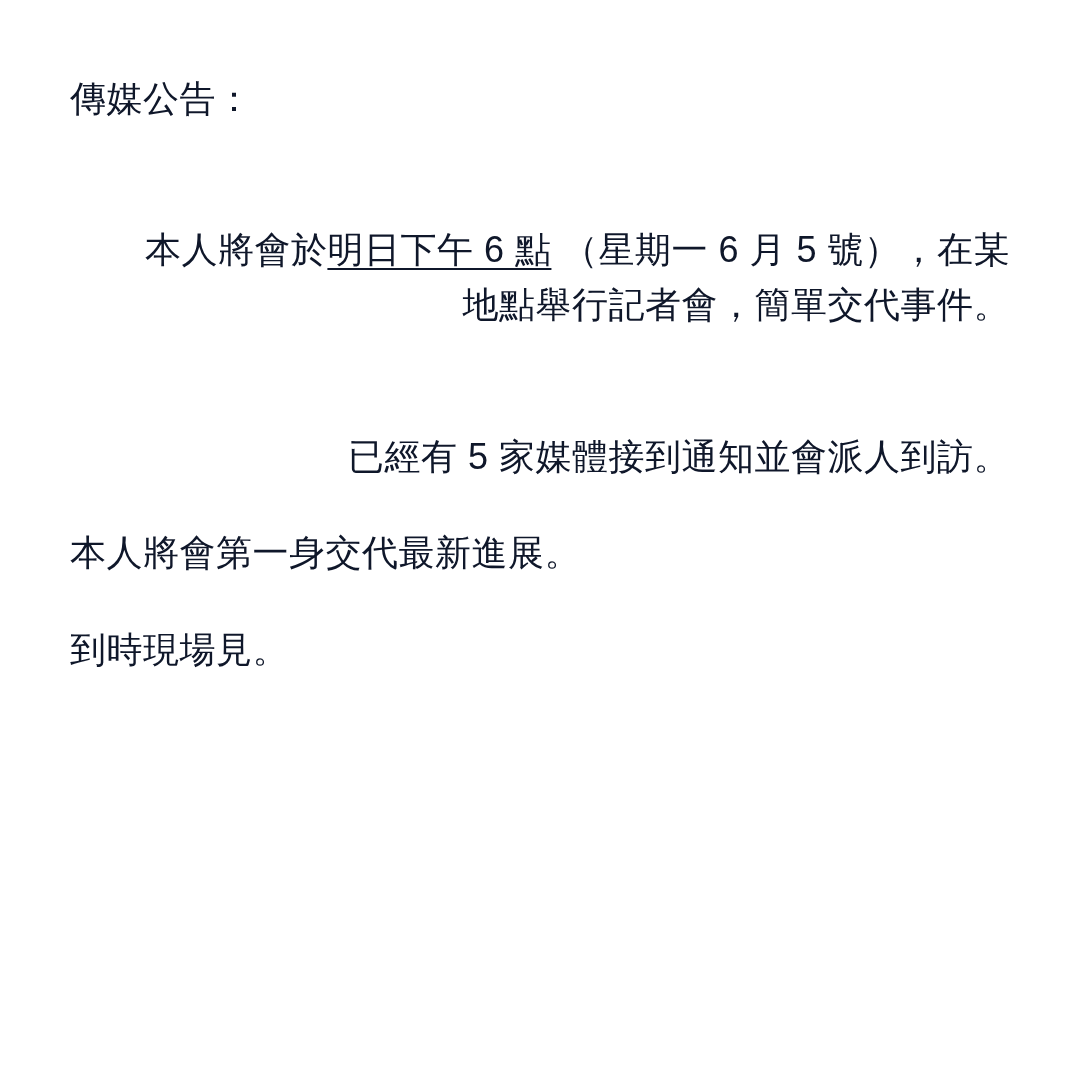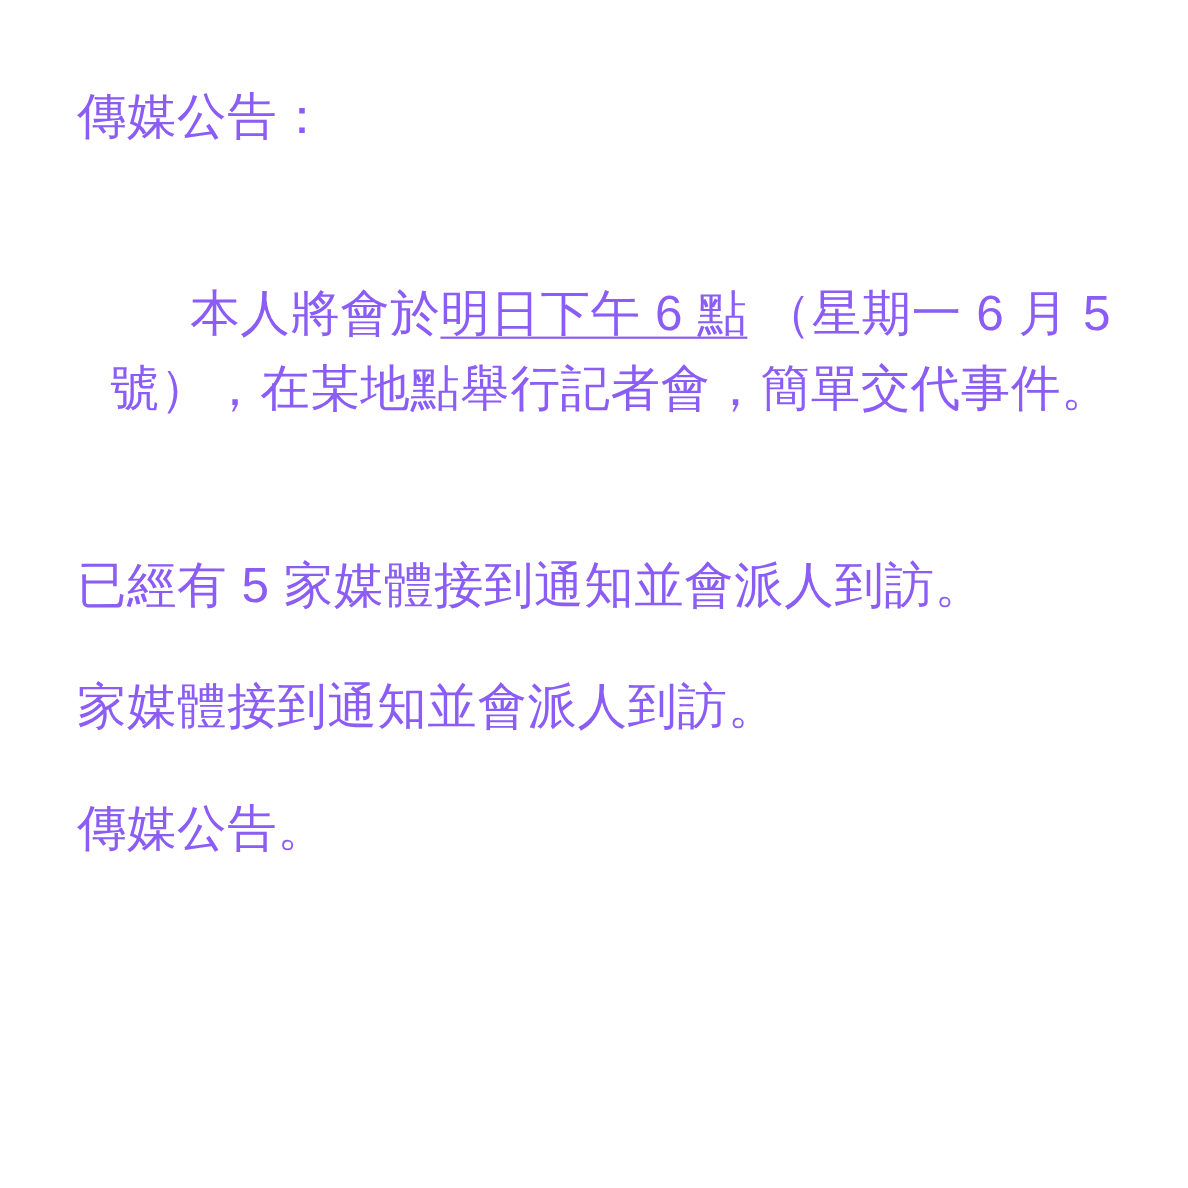--- a/index.html
+++ b/index.html
@@ -19,36 +19,36 @@
     box-sizing: border-box;
     width: 1080px;
     height: 1080px;
     padding: 72px 70px 0 70px;
     background: #ffffff;
   }
   .statement {
     display: block;
   }
   .para {
-    font-size: 45px;
+    font-size: 36px;
     line-height: 1.52;
     letter-spacing: 0.5px;
-    color: #8b5cf6;
+    color: #0f172a;
     font-weight: 400;
     margin: 0;
     white-space: pre-wrap;
     word-break: break-word;
   }
   .para + .para {
     margin-top: 42px;
   }
   
   .p-heading { margin-bottom: 0; }
   .p-body-1 { margin-top: 46px; text-align: right; }
-  .p-body-2 { margin-top: 52px; }
+  .p-body-2 { margin-top: 52px; text-align: right; }
   .p-body-3 { margin-top: 50px; }
   .p-body-4 { margin-top: 48px; }
   .p-body-5 { margin-top: 48px; }
 
   .underline-seg {
     text-decoration: underline;
     text-underline-offset: 6px;
     text-decoration-thickness: 2px;
   }
   .inline {
@@ -62,19 +62,19 @@
   <article class="statement">
 
     <p class="para p-heading">傳媒公告：</p>
 
     <p class="para p-body-1">
       <span class="inline">本人將會於</span><span class="inline underline-seg">明日下午 6 點</span><span class="inline"> （星期一 6 月 5 號），在某地點舉行記者會，簡單交代事件。</span>
     </p>
 
     <p class="para p-body-2">已經有 5 家媒體接到通知並會派人到訪。</p>
 
-    <p class="para p-body-3">家媒體接到通知並會派人到訪。</p>
+    <p class="para p-body-3">本人將會第一身交代最新進展。</p>
 
 
-    <p class="para p-body-5">傳媒公告。</p>
+    <p class="para p-body-5">到時現場見。</p>
 
   </article>
 </div>
 
 </body></html>

